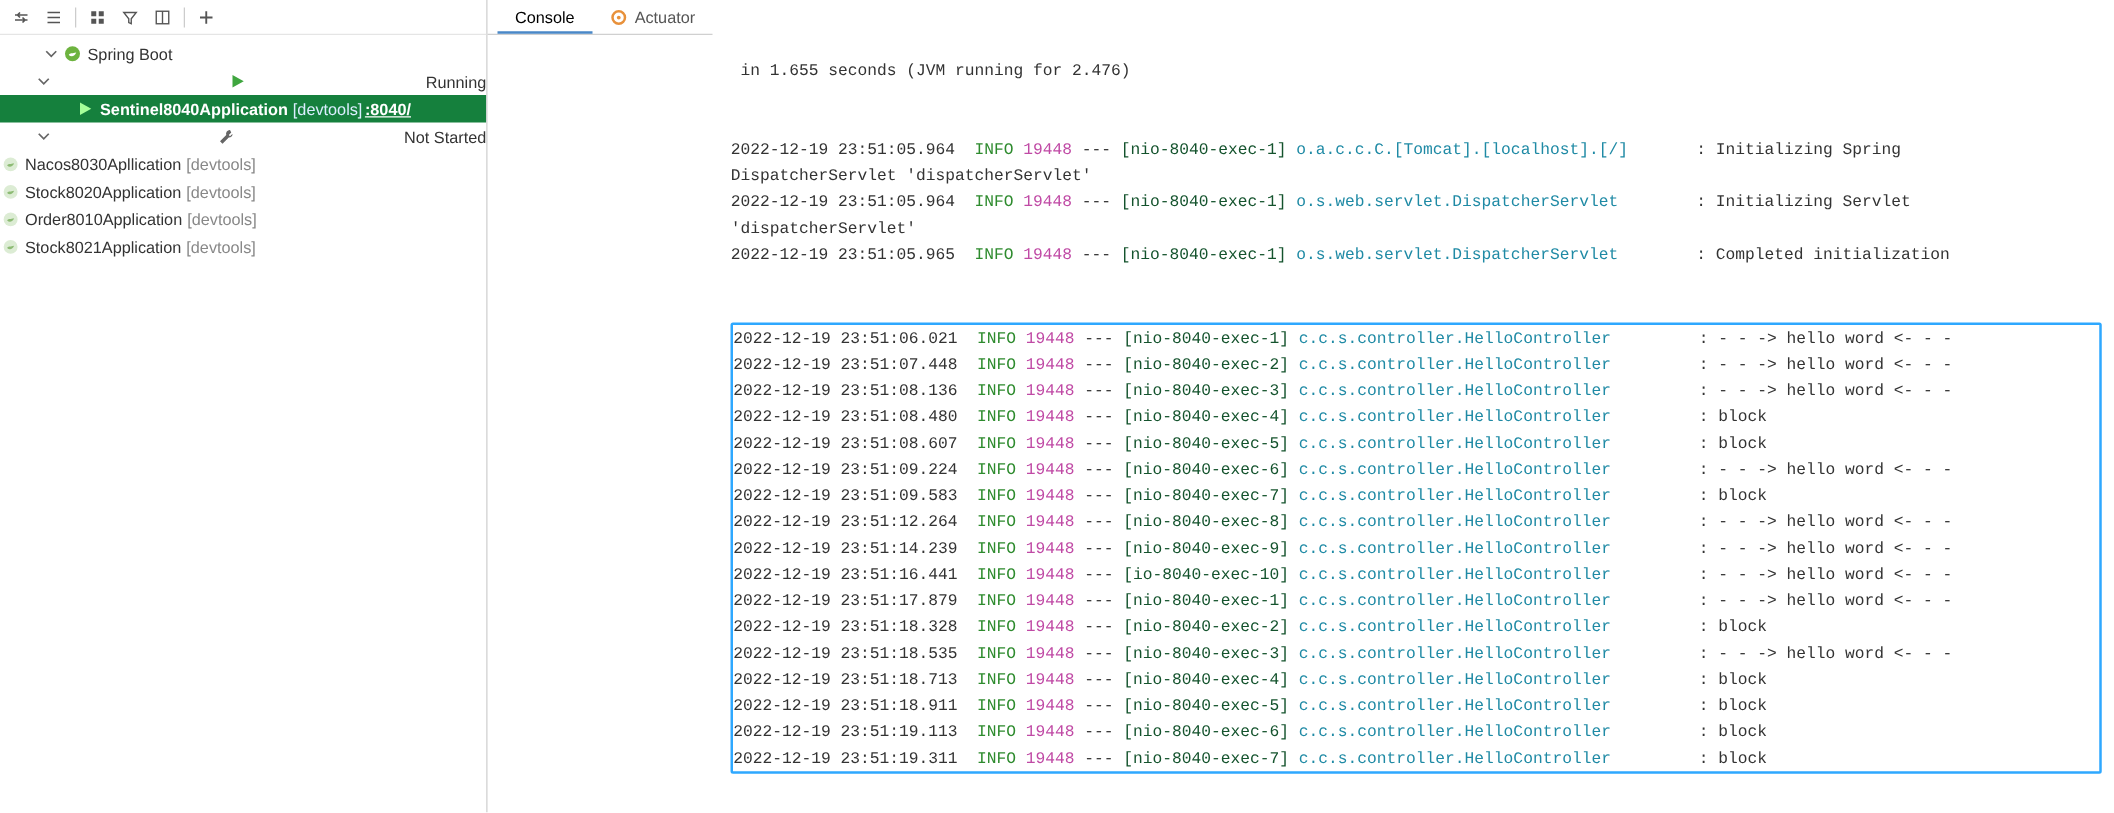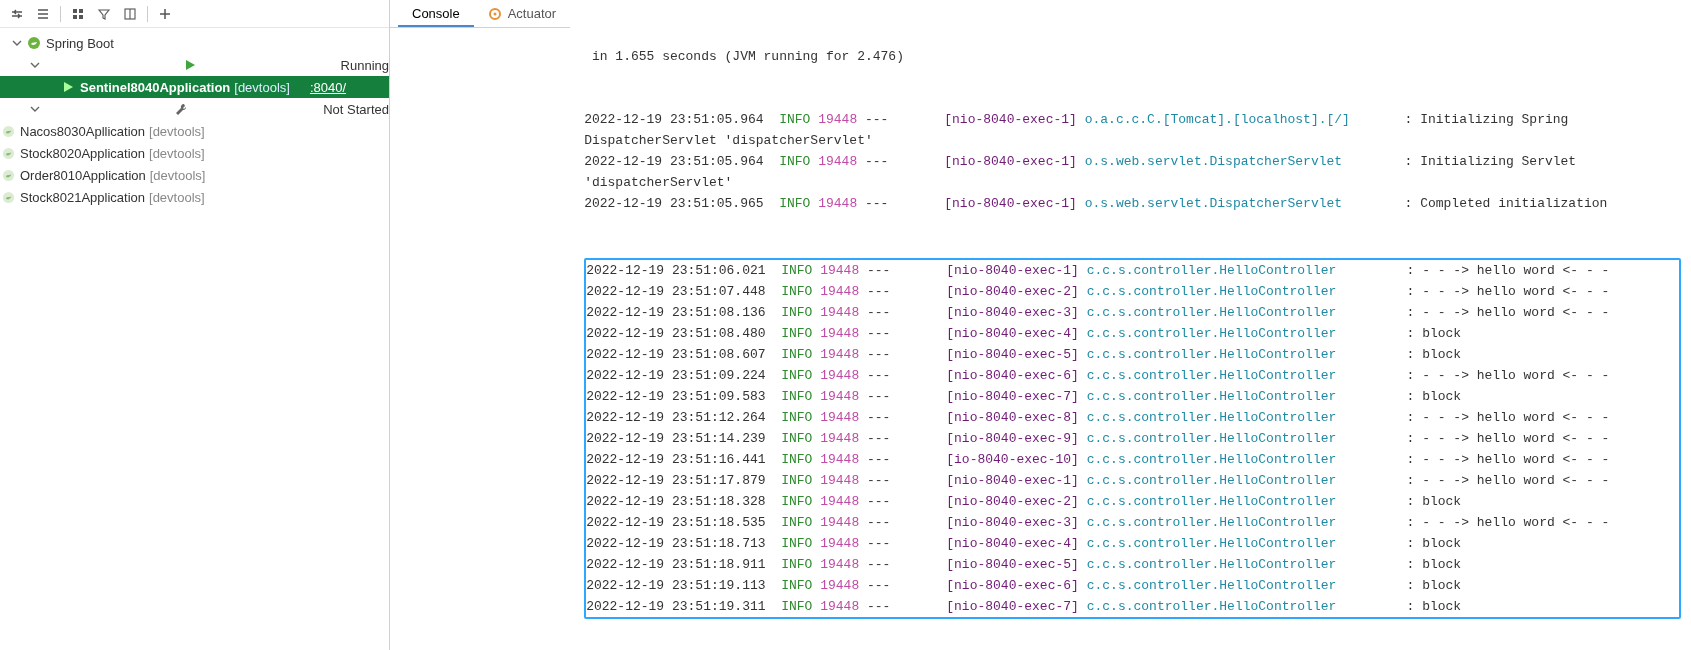--- a/index.html
+++ b/index.html
@@ -71,27 +71,28 @@
     display: inline-flex; align-items: center; justify-content: center;
     margin-right: 4px;
   }
   .suffix-gray {
     color: #888;
     margin-left: 4px;
   }
   .tree-row.selected .suffix-gray { color: #dbeeff; }
   .port-link {
     text-decoration: underline;
-    margin-left: 20px;
+    margin-left: 2px;
+    font-weight: bold;
   }
   .tree-row.selected .port-link { color: #fff; }
   .bold { font-weight: 600; }
 
   
-  .lvl0 { padding-left: 10px; }
+  .lvl0 { padding-left: 10px; margin-left: 24px; }
   .lvl1 { padding-left: 28px; justify-content: space-between; }
   .lvl2 { padding-left: 60px; }
   .lvl3 { }
 
   
   .right {
     flex: 1;
     display: flex;
     flex-direction: row;
     min-width: 0;
@@ -129,21 +130,21 @@
     font-size: 13px;
     line-height: 21px;
     color: #333;
     white-space: pre;
   }
   .log-line { display: block; }
   .ts { color: #333; }
   .level { color: #2e8b2e; margin-top: 40px; }
   .pid { color: #c04aa5; }
   .dash { color: #333; }
-  .thread { color: #701a75; margin-left: 48px; }
+  .thread { color: #14532d; }
   .logger { color: #1f8aa5; }
   .msg { color: #333; }
   .highlight-box {
     border: 2px solid #2ea8ff;
     border-radius: 2px;
     margin-right: 10px;
     margin-top: 2px;
   }
 </style>
 </head>

